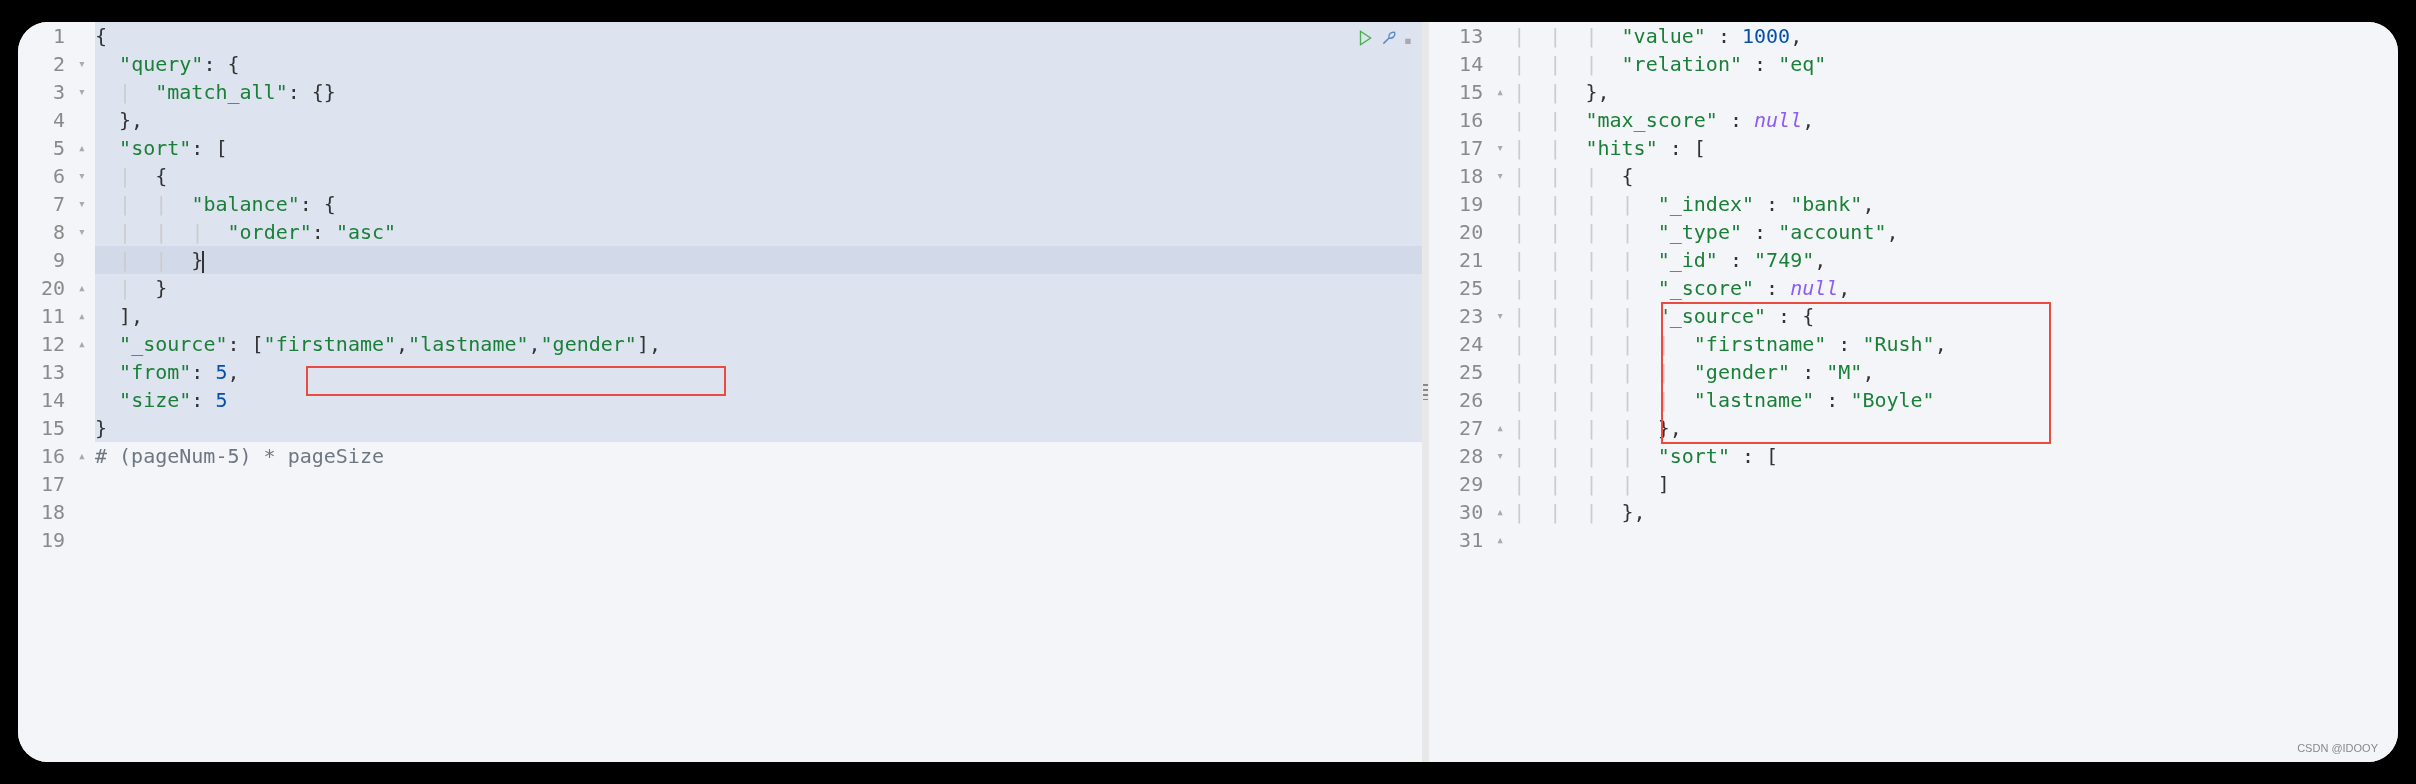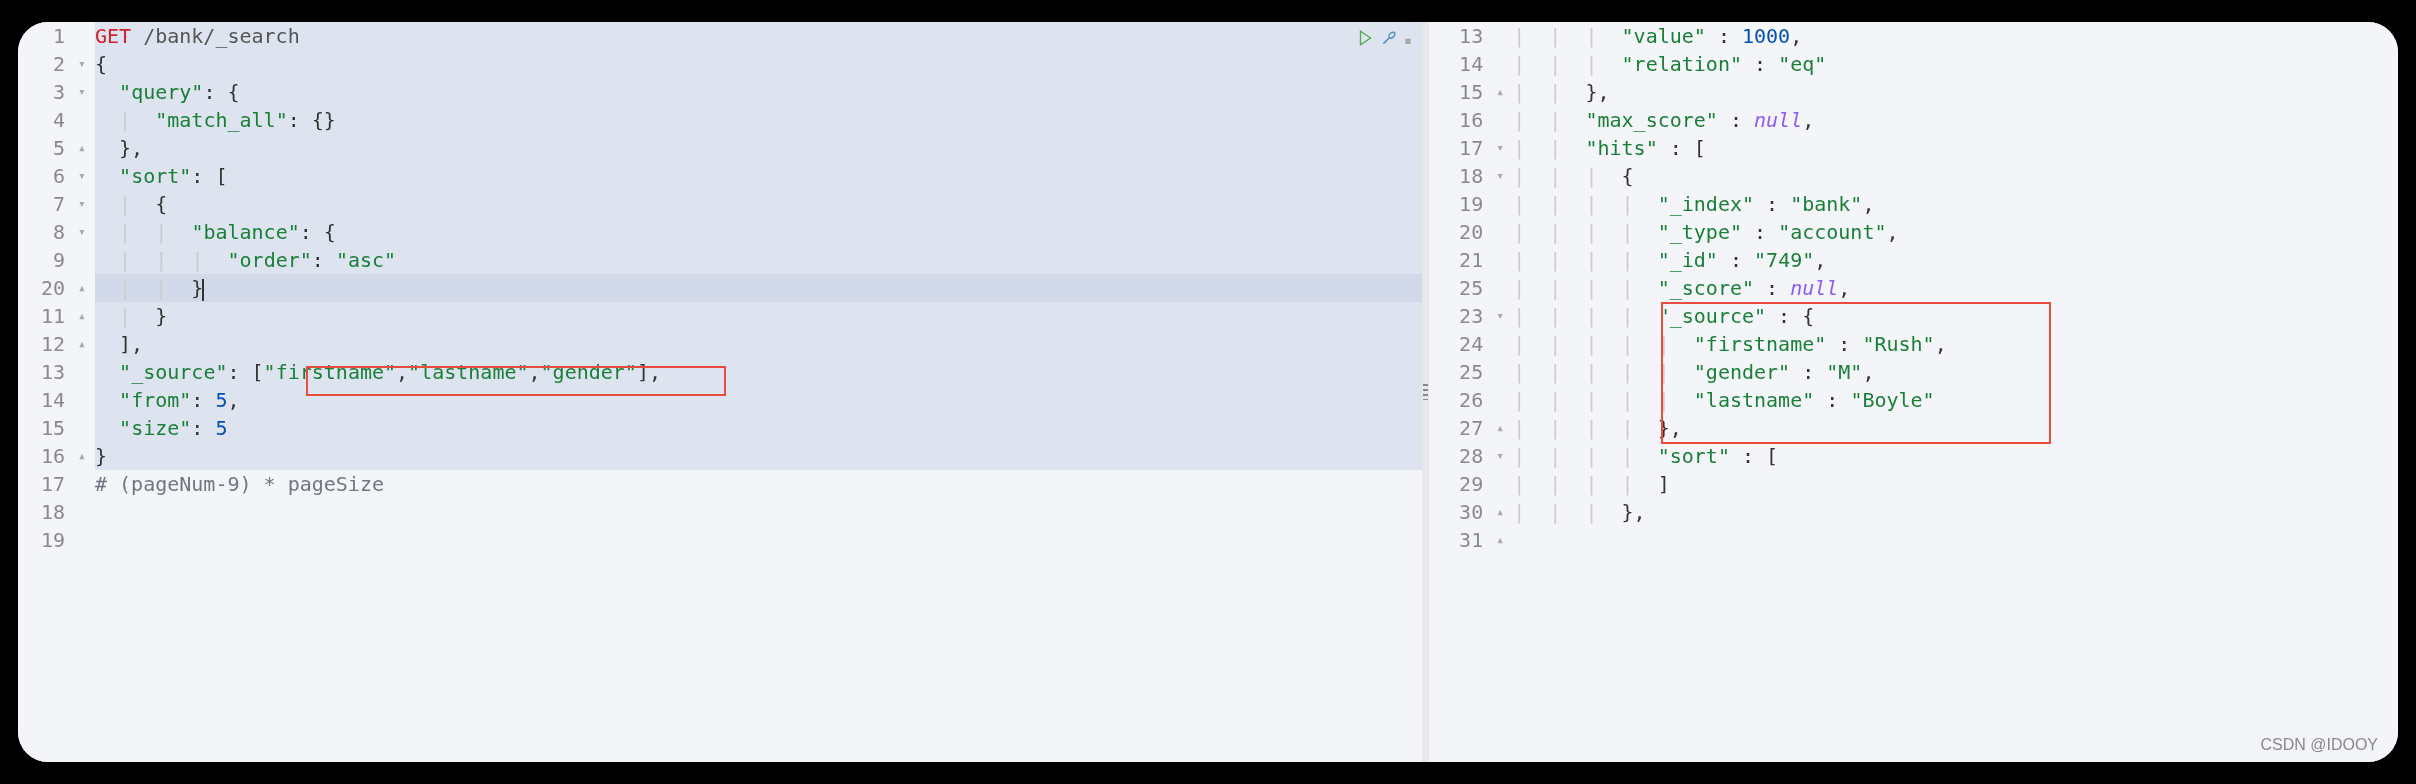--- a/index.html
+++ b/index.html
@@ -100,21 +100,21 @@
       display: flex;
       gap: 6px;
       align-items: center;
       z-index: 10;
     }
     .toolbar svg { width: 18px; height: 18px; }
     .watermark {
       position: absolute;
       bottom: 8px;
       right: 20px;
-      font-size: 16px;
+      font-size: 11px;
       color: #888;
       font-family: sans-serif;
       z-index: 20;
     }
     .cursor-mark {
       border-left: 2px solid #333;
       display: inline-block;
       height: 22px;
       vertical-align: middle;
       margin-left: -1px;
@@ -176,37 +176,36 @@
             </svg>
         </span>
         <span>
           <svg viewBox="0 0 16 16">
               <path d="M13 3a4 4 0 0 1-5 5L3 13l0 0 5-5a4 4 0 0 1 5-5z" fill="none" stroke="#5a8cc4" stroke-width="1.3"></path>
             </svg>
         </span>
         <span style="color:#aaa;font-size:14px">▪</span>
       </div>
 
-      <div class="line hl-line"><span class="method">GET</span><span class="path"> /bank/_search</span></div>
       <div class="line hl-line"><span class="punct">{</span></div>
       <div class="line hl-line"><span class="punct">  </span><span class="key">"query"</span><span class="punct">: {</span></div>
       <div class="line hl-line"><span class="punct">  </span><span class="guide">|</span><span class="punct">  </span><span class="key">"match_all"</span><span class="punct">: </span><span class="punct">{}</span></div>
       <div class="line hl-line"><span class="punct">  },</span></div>
       <div class="line hl-line"><span class="punct">  </span><span class="key">"sort"</span><span class="punct">: [</span></div>
       <div class="line hl-line"><span class="punct">  </span><span class="guide">|</span><span class="punct">  {</span></div>
       <div class="line hl-line"><span class="punct">  </span><span class="guide">|</span><span class="punct">  </span><span class="guide">|</span><span class="punct">  </span><span class="key">"balance"</span><span class="punct">: {</span></div>
       <div class="line hl-line"><span class="punct">  </span><span class="guide">|</span><span class="punct">  </span><span class="guide">|</span><span class="punct">  </span><span class="guide">|</span><span class="punct">  </span><span class="key">"order"</span><span class="punct">: </span><span class="str">"asc"</span></div>
       <div class="line hl-cursor"><span class="punct">  </span><span class="guide">|</span><span class="punct">  </span><span class="guide">|</span><span class="punct">  }</span><span class="cursor-mark"></span></div>
       <div class="line hl-line"><span class="punct">  </span><span class="guide">|</span><span class="punct">  }</span></div>
       <div class="line hl-line"><span class="punct">  ],</span></div>
       <div class="line hl-line"><span class="punct">  </span><span class="key">"_source"</span><span class="punct">: [</span><span class="str">"firstname"</span><span class="punct">,</span><span class="str">"lastname"</span><span class="punct">,</span><span class="str">"gender"</span><span class="punct">],</span></div>
       <div class="line hl-line"><span class="punct">  </span><span class="key">"from"</span><span class="punct">: </span><span class="num-lit">5</span><span class="punct">,</span></div>
       <div class="line hl-line"><span class="punct">  </span><span class="key">"size"</span><span class="punct">: </span><span class="num-lit">5</span></div>
       <div class="line hl-line"><span class="punct">}</span></div>
-      <div class="line"><span class="comment"># (pageNum-9) * pageSize</span></div>
+      <div class="line"><span class="comment"># (pageNum-5) * pageSize</span></div>
       <div class="line"></div>
       <div class="line"></div>
 
       <div class="redbox box-left"></div>
     </div>
   </div>
 
   <div class="divider"></div>
 
   <div class="pane pane-right">

